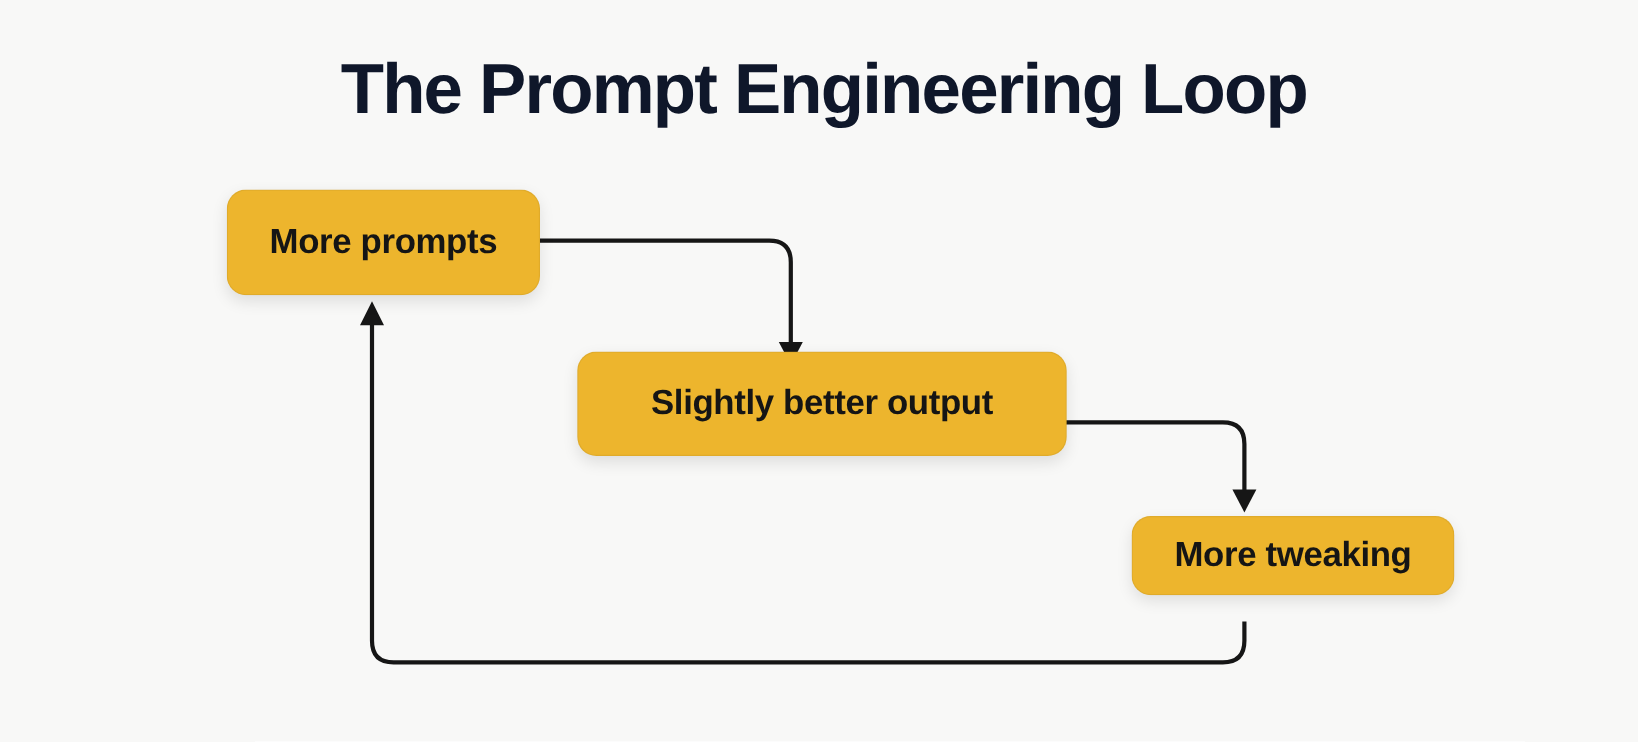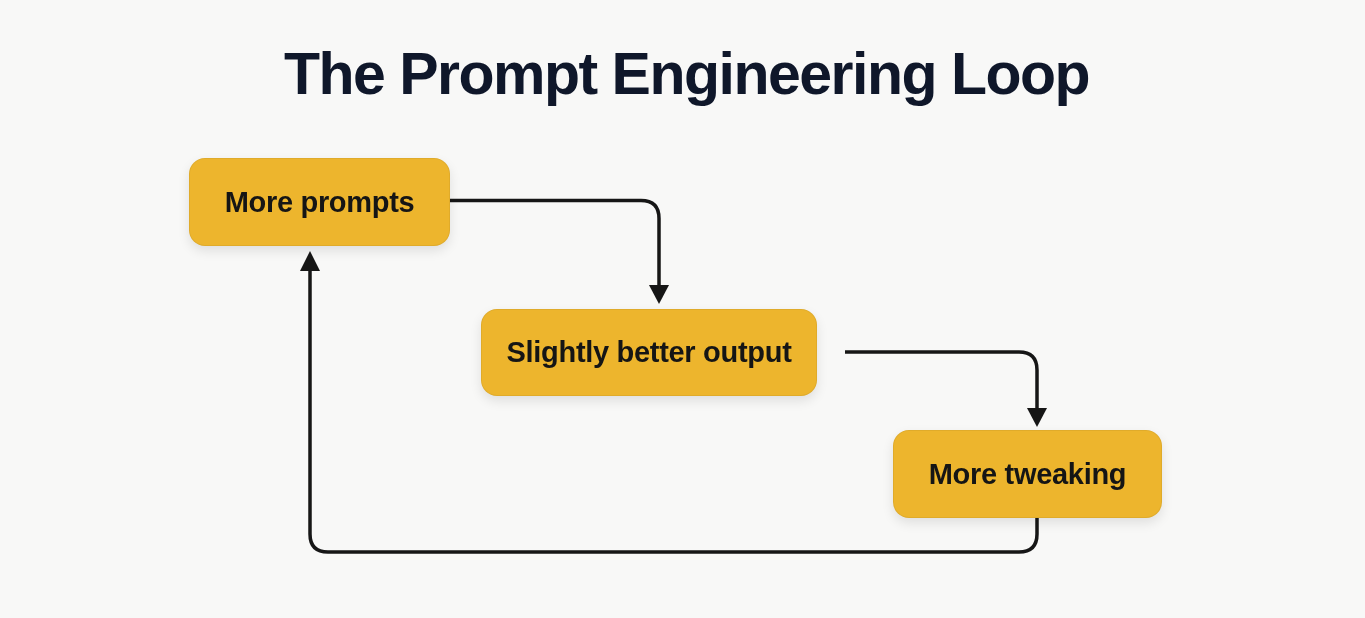--- a/index.html
+++ b/index.html
@@ -36,22 +36,22 @@
     border: 1px solid rgba(0,0,0,0.05);
     border-radius: 16px;
     box-shadow: 0 5px 12px rgba(0,0,0,0.10);
     color: #151515;
     font-size: 29px;
     font-weight: 700;
     letter-spacing: -0.3px;
     box-sizing: border-box;
   }
   .node-1 { left: 189px; top: 158px; width: 261px; height: 88px; text-align: center; }
-  .node-2 { left: 481px; top: 309px; width: 336px; height: 87px; }
-  .node-3 { left: 893px; top: 430px; width: 269px; height: 88px; }
+  .node-2 { left: 481px; top: 293px; width: 408px; height: 87px; }
+  .node-3 { left: 943px; top: 430px; width: 269px; height: 66px; }
   .arrows {
     position: absolute;
     inset: 0;
     width: 100%;
     height: 100%;
     pointer-events: none;
   }
   .arrows path {
     fill: none;
     stroke: #161616;

